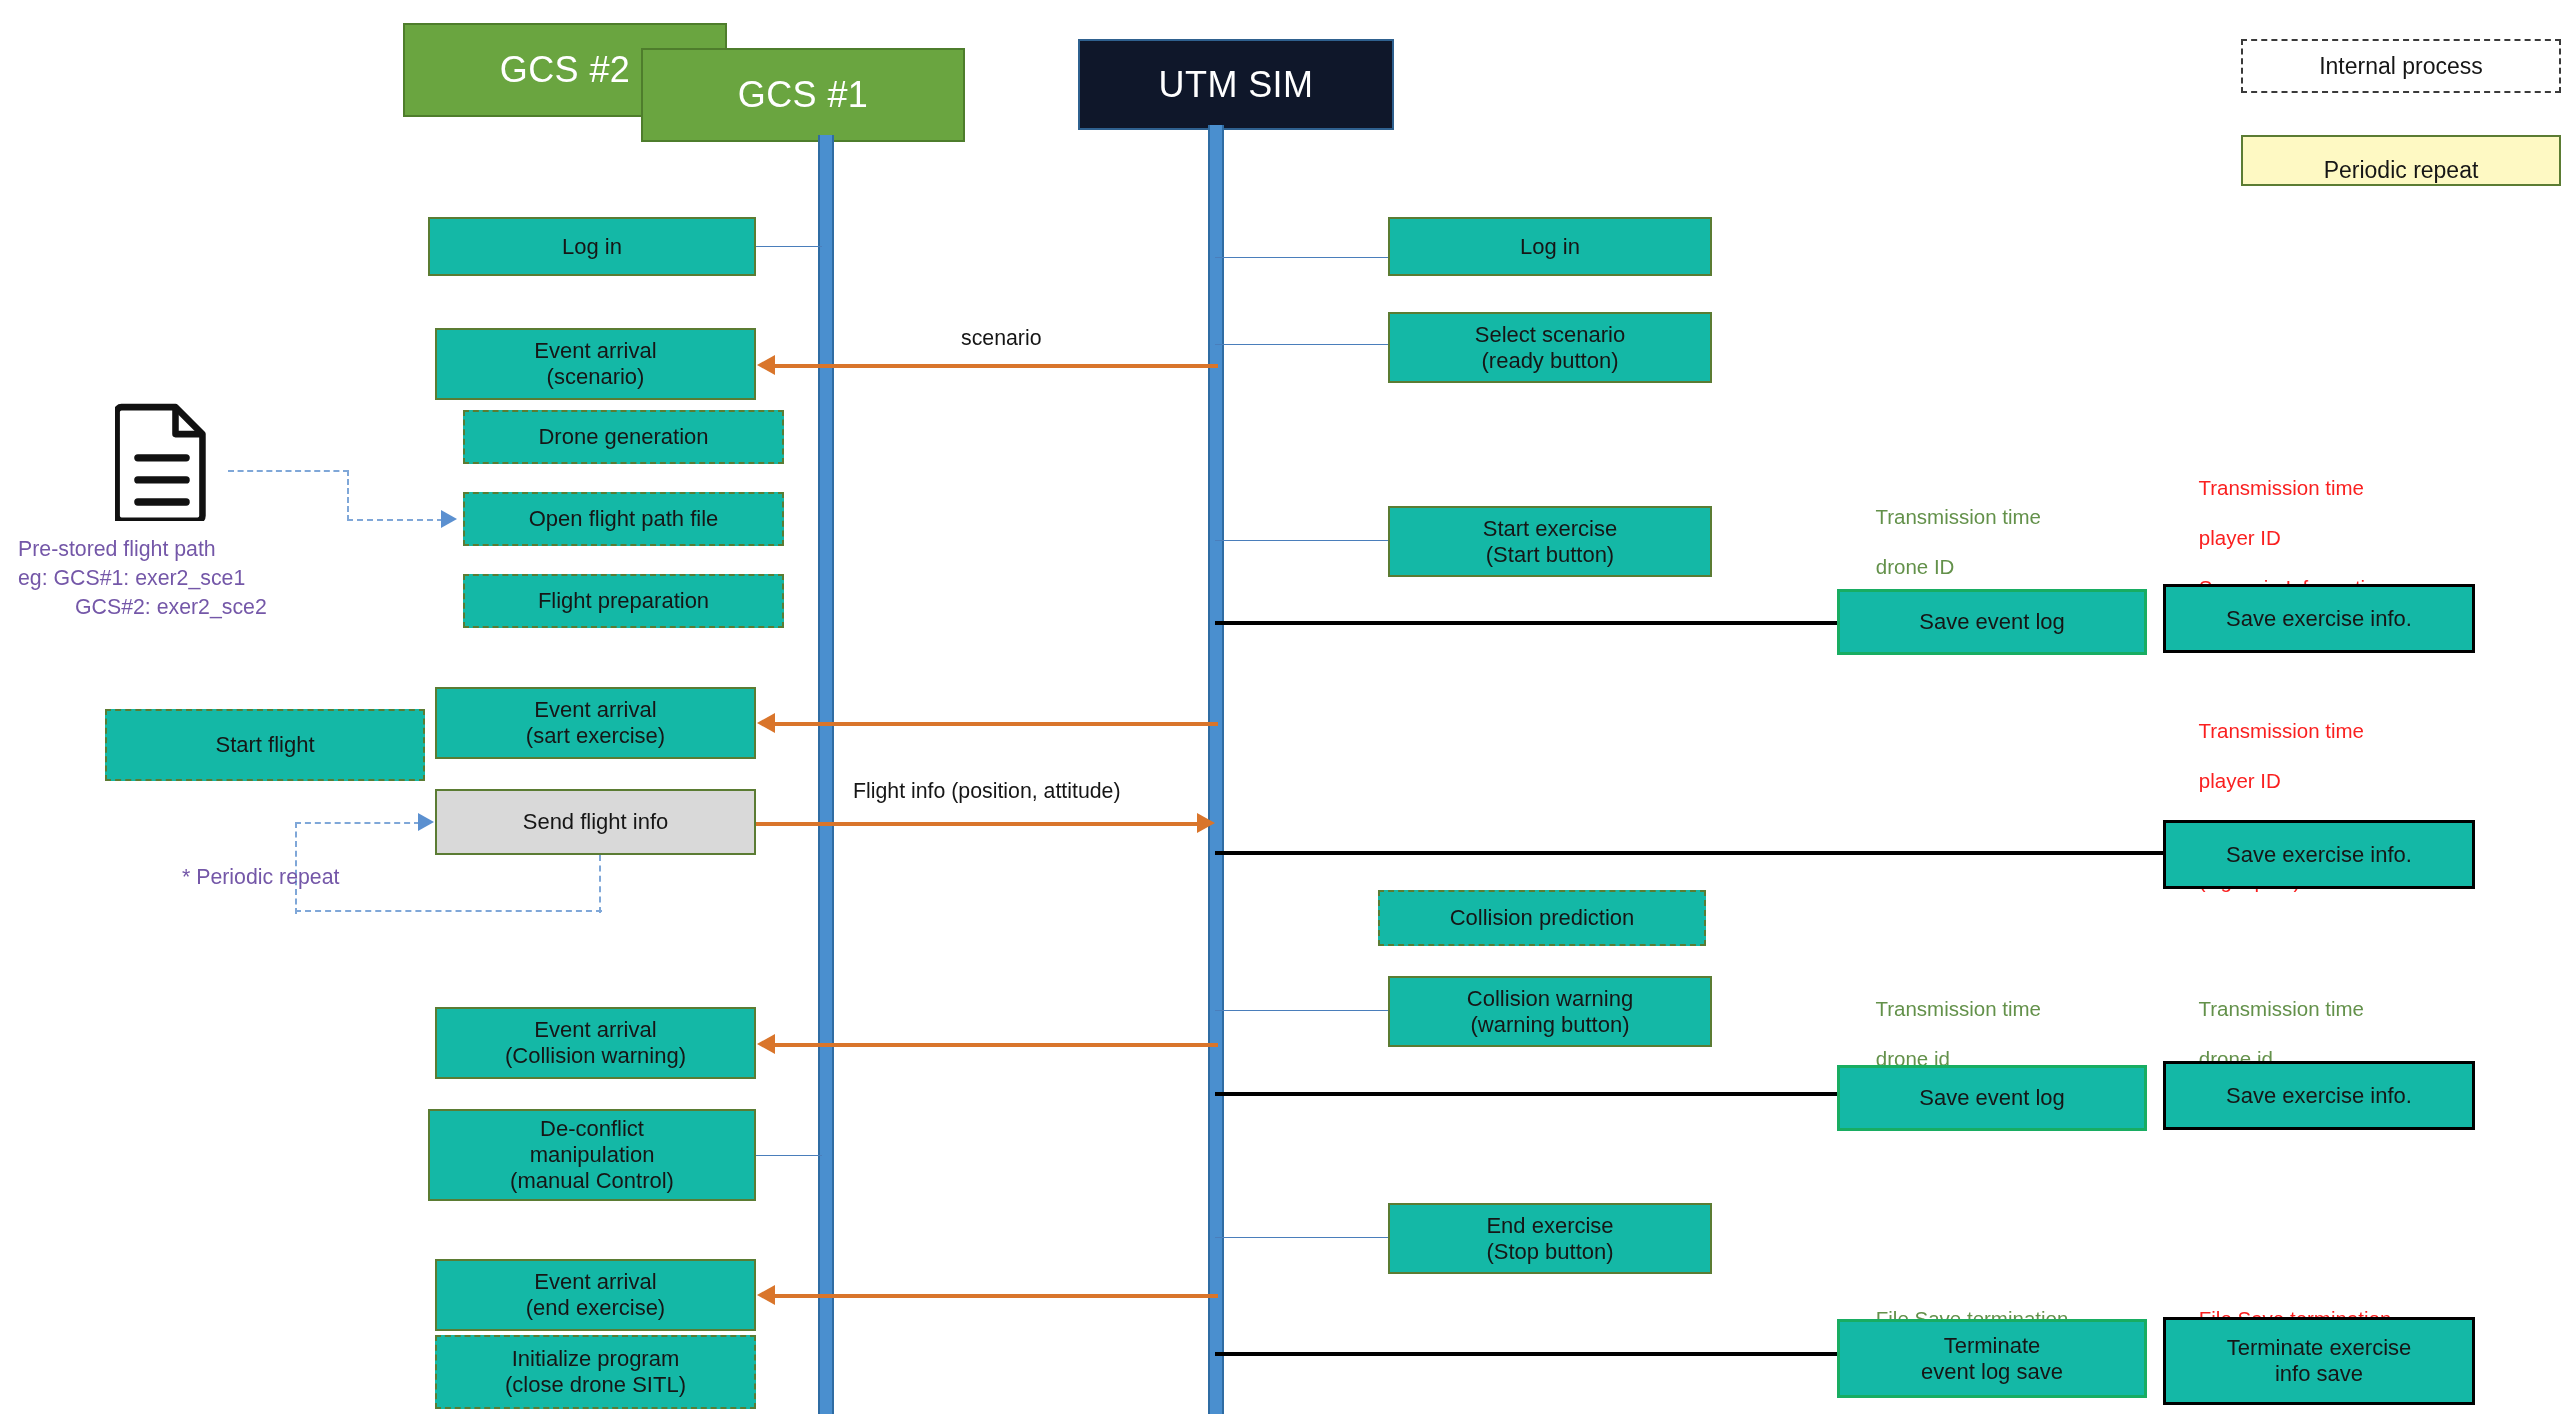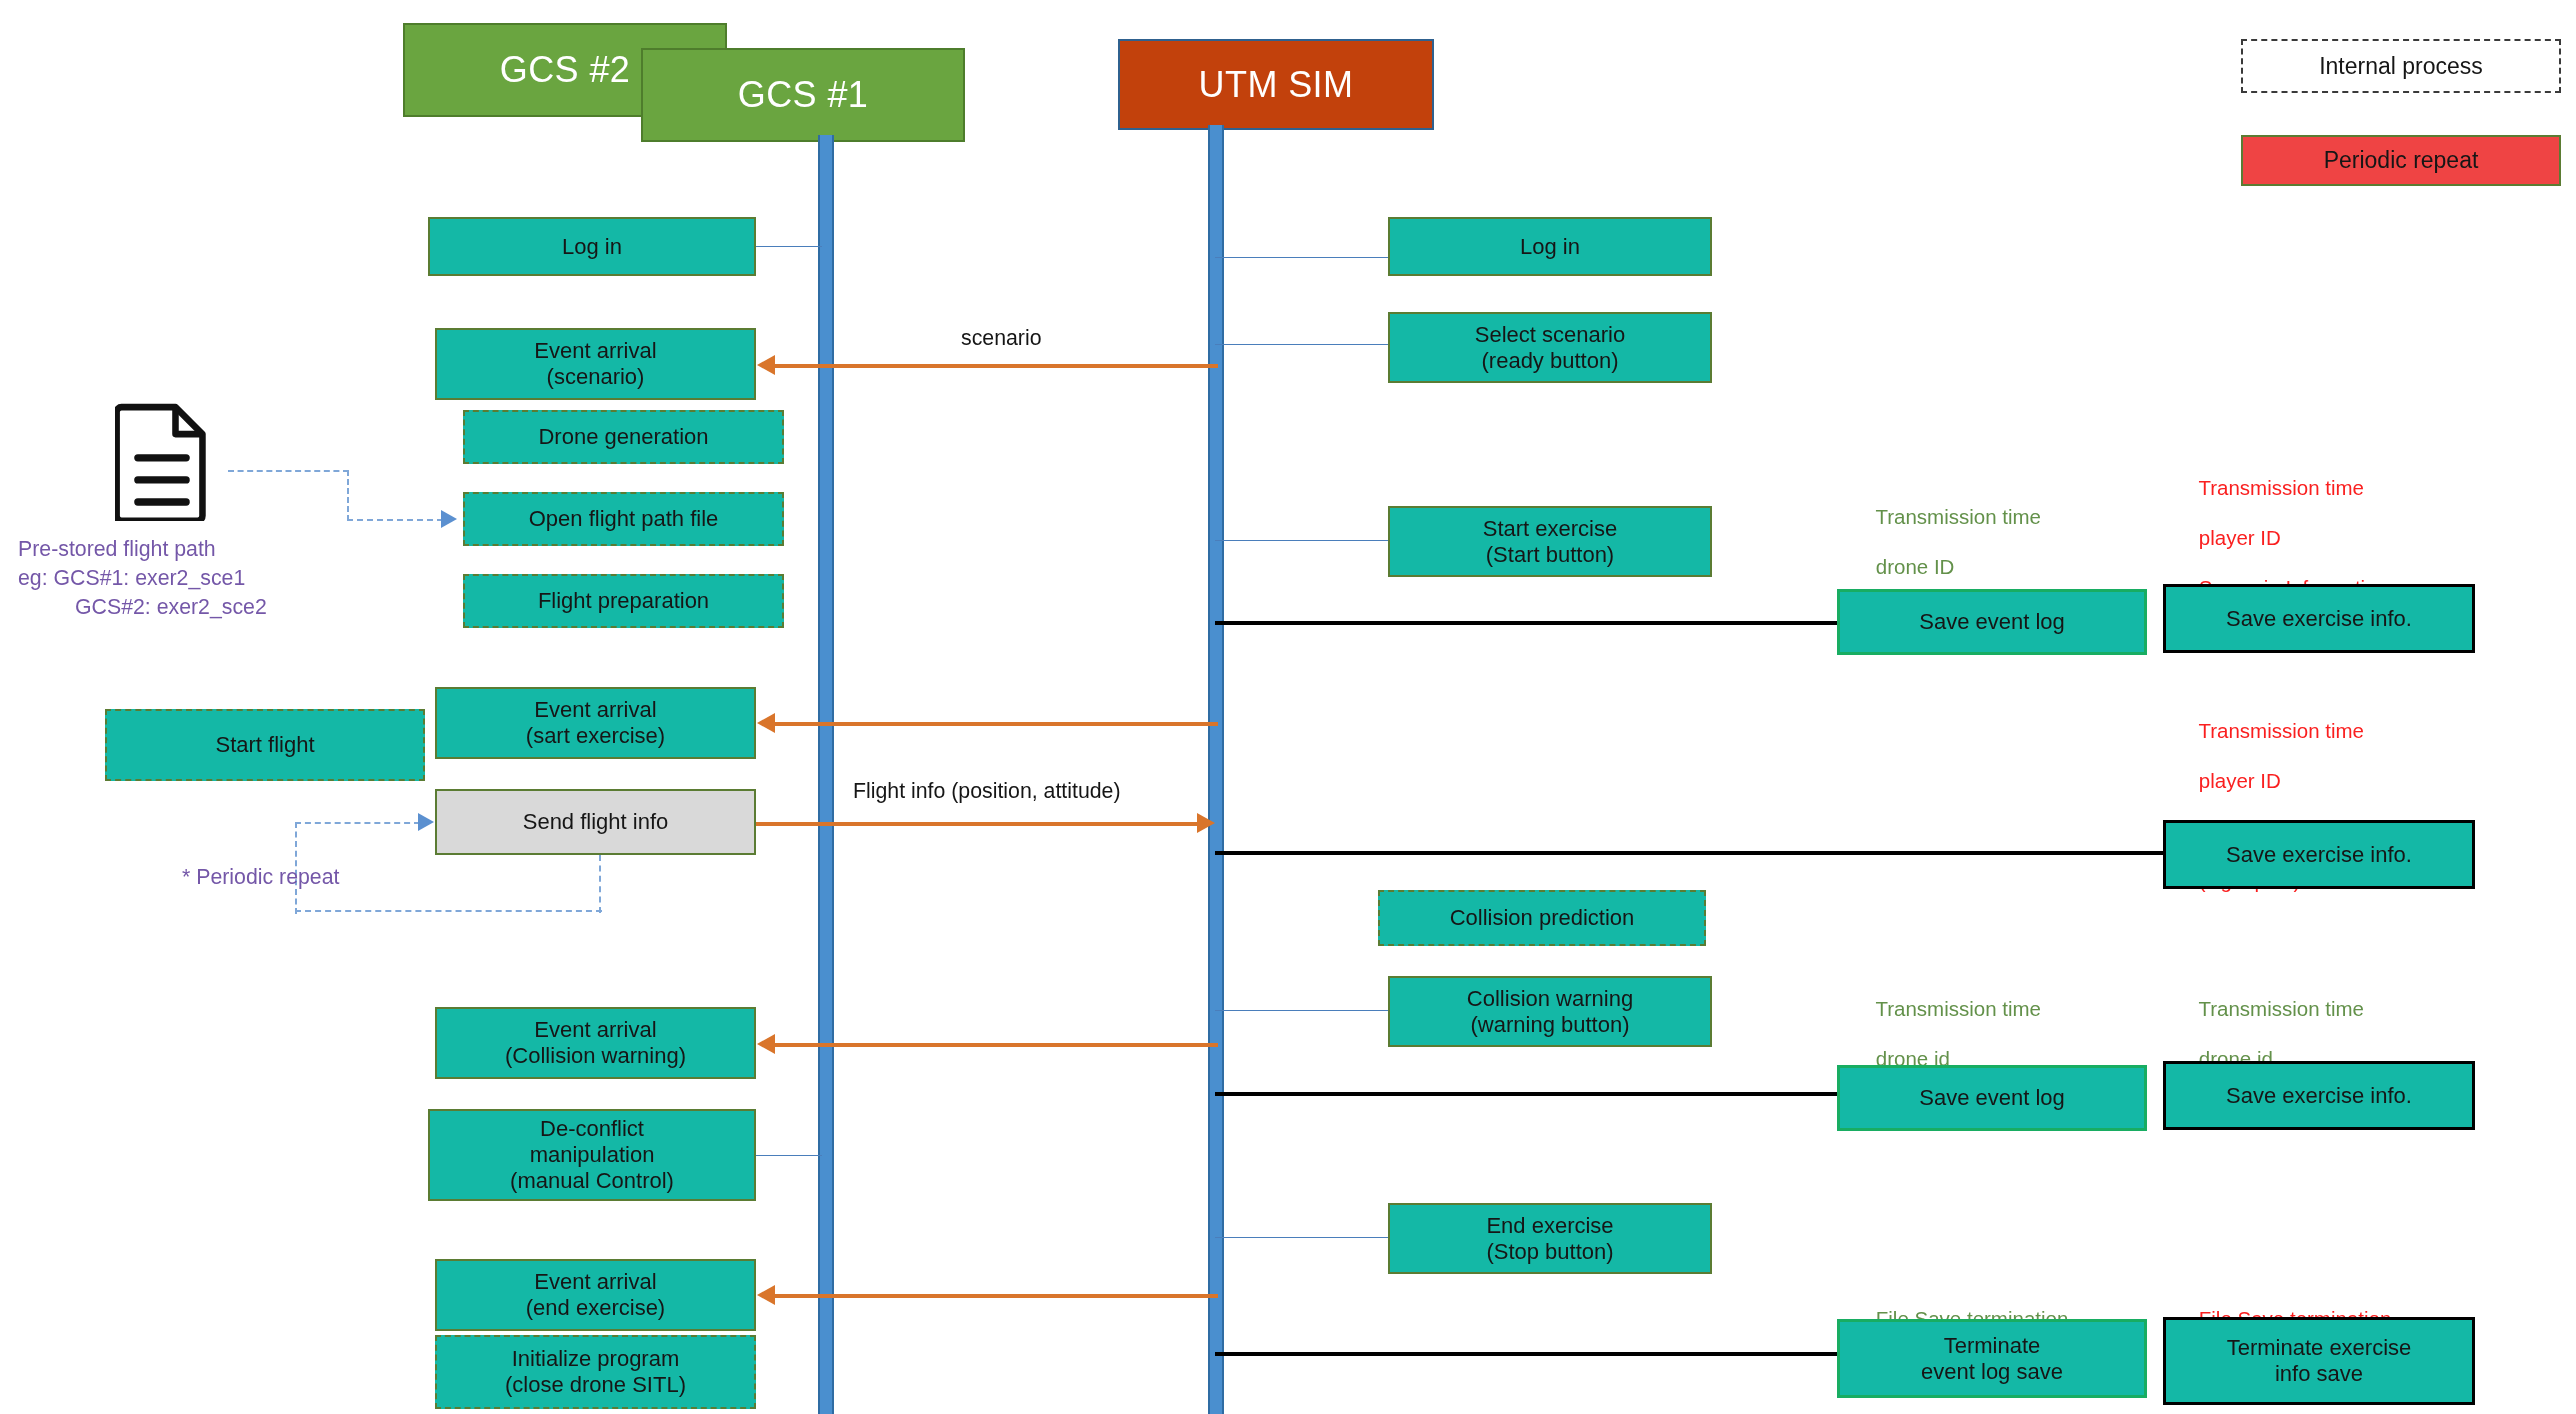--- a/index.html
+++ b/index.html
@@ -3,21 +3,21 @@
 <meta charset="utf-8">
 <style>
   html,body{margin:0;padding:0;background:#ffffff;}
   body{font-family:"Liberation Sans",sans-serif;}
   #canvas{position:relative;width:2576px;height:1415px;background:#ffffff;overflow:hidden;}
 
   
   .actor{position:absolute;display:flex;align-items:center;justify-content:center;
          color:#ffffff;font-size:36px;letter-spacing:0.4px;}
   .actor.green{background:#6aa540;border:2.5px solid #4e7d2c;}
-  .actor.blue {background:#c2410c;border:2.5px solid #2f618f;margin-left:40px;}
+  .actor.blue {background:#0f172a;border:2.5px solid #2f618f;}
 
   
   .lifeline{position:absolute;width:12.3px;background:#4a8fcf;
             border-left:2.5px solid #2f6ca3;border-right:2.5px solid #2f6ca3;}
 
   
   .box{position:absolute;display:flex;flex-direction:column;align-items:center;
        justify-content:center;text-align:center;box-sizing:border-box;
        font-size:22px;color:#161616;line-height:1.18;background:#14b8a6;}
   .box.solid-green{border:2.5px solid #5b7c33;}
@@ -49,21 +49,21 @@
   
   .txt{position:absolute;font-size:21.3px;color:#161616;line-height:1.22;white-space:pre;}
   .txt.green-note{color:#63914a;font-size:20.5px;}
   .txt.red-note{color:#fa1f1f;font-size:20.5px;}
   .txt.purple{color:#7457a8;font-size:21.3px;}
 
   
   .legend-box{position:absolute;display:flex;align-items:center;justify-content:center;
               font-size:23px;color:#161616;box-sizing:border-box;}
   .legend-box.dashed{border:2.5px dashed #3a3a3a;background:#ffffff;}
-  .legend-box.grey{border:2.5px solid #5b7c33;background:#ef4444;}
+  .legend-box.grey{border:2.5px solid #5b7c33;background:#fef9c3;align-items:flex-end;}
 
   
   .doc-icon{position:absolute;}
 </style>
 </head>
 <body>
 
 <div id="canvas">
 
   <div class="actor green" style="left:403px;top:23px;width:320px;height:90px;">

